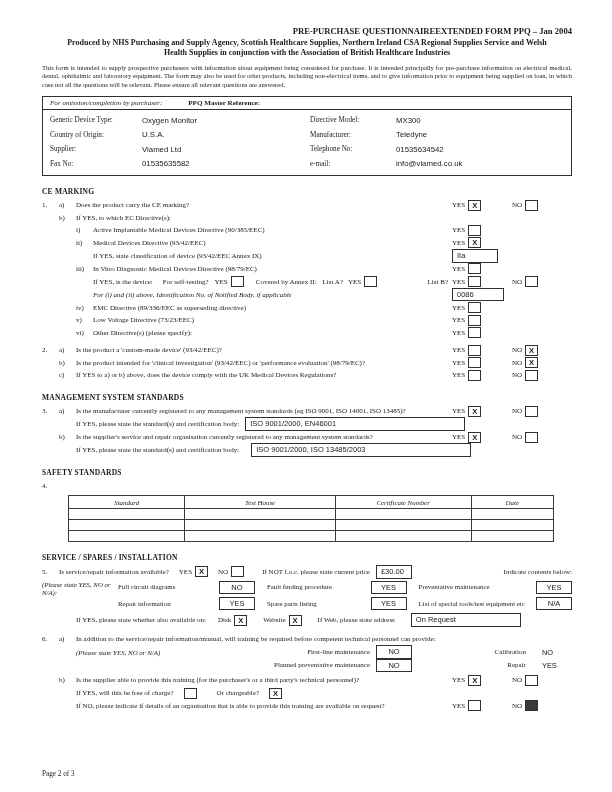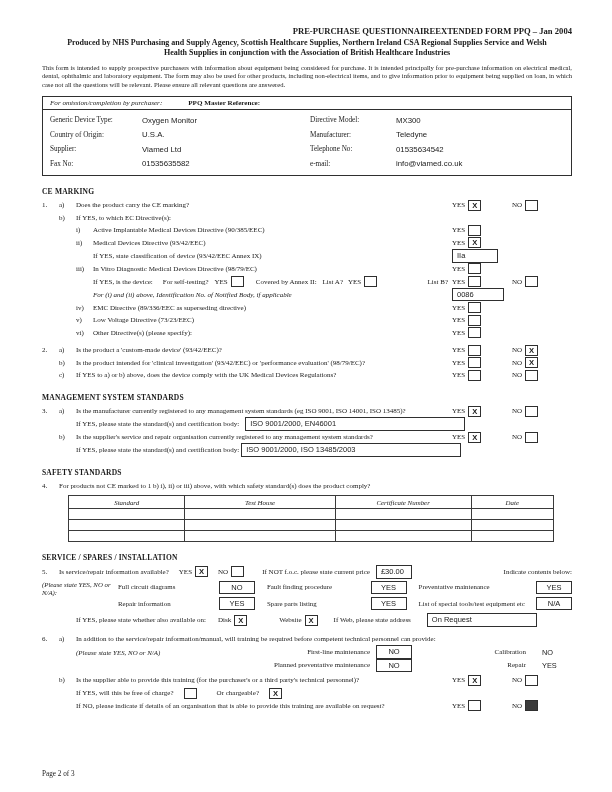--- a/index.html
+++ b/index.html
@@ -334,28 +334,27 @@
       <span class="slot">
           <span class="ynl">NO</span>
           <span class="cb"></span>
         </span>
     </span>
   </div>
   <div class="qrow">
     <span class="qnum"></span>
       <span class="qtag"></span>
     <span>If YES, please state the standard(s) and certification body:</span>
-    <span class="valbox" style="flex:1;max-width:220px;margin-left:2px">ISO 9001/2000, ISO 13485/2003</span>
+    <span class="valbox" style="flex:1;max-width:220px;margin-left:12px">ISO 9001/2000, ISO 13485/2003</span>
     <span style="width:100px;flex:none"></span>
   </div>
 
   <div class="sec-head">SAFETY STANDARDS</div>
   <div class="qrow" style="margin-top:3px">
     <span class="qnum">4.</span>
-    <span class="qlbl">For products not CE marked to 1 b) i), ii) or iii) above, with which safety standard(s) does the product comply?</span>
   </div>
   <table class="saf-table">
     <colgroup>
         <col style="width:24%">
         <col style="width:31%">
         <col style="width:28%">
         <col style="width:17%">
       </colgroup>
     <thead>
       <tr>
@@ -429,21 +428,21 @@
           <span class="valbox">N/A</span>
         </span>
     </span>
   </div>
 
   <div class="qrow" style="margin-top:3px">
     <span class="sp34"></span>
     <span>If YES, please state whether also available on:</span>
     <span class="ynl" style="margin-left:12px">Disk</span>
     <span class="cb">X</span>
-    <span class="ynl" style="margin-left:32px">Website</span>
+    <span class="ynl" style="margin-left:16px">Website</span>
     <span class="cb">X</span>
     <span style="margin-left:16px">If Web, please state address</span>
     <span class="valbox" style="width:110px;margin-left:16px">On Request</span>
   </div>
 
   <div class="qrow" style="margin-top:6px">
     <span class="qnum">6.</span>
     <span class="qtag">a)</span>
     <span class="qlbl">In addition to the service/repair information/manual, will training be required before competent technical personnel can provide:</span>
   </div>

